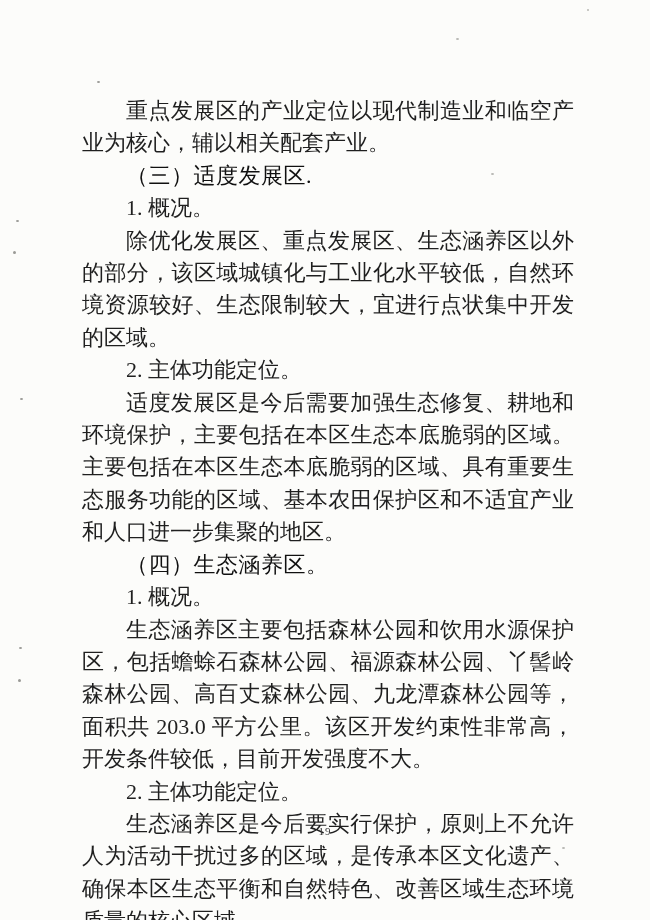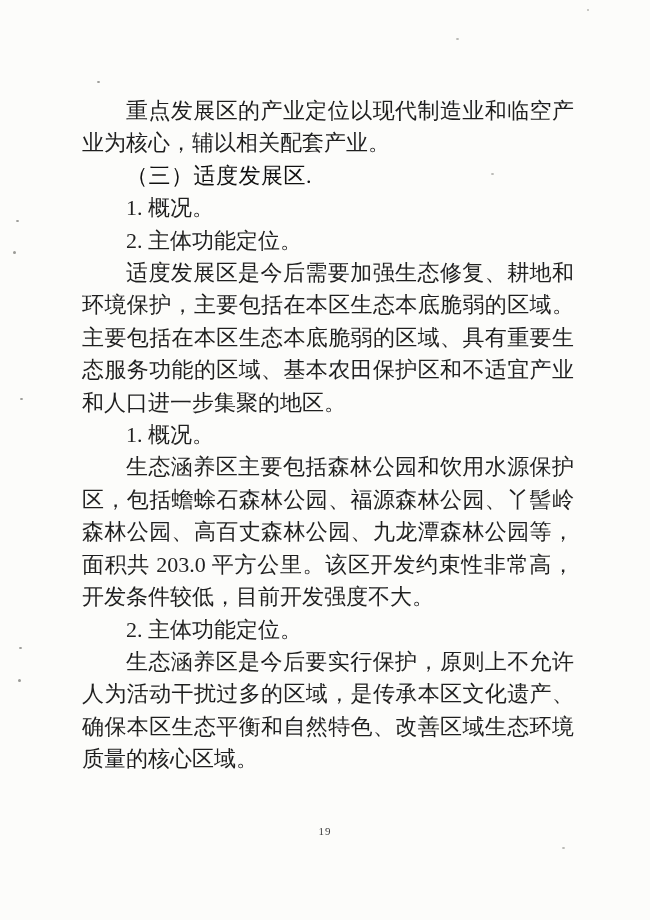--- a/index.html
+++ b/index.html
@@ -64,22 +64,24 @@
 </style>
 </head>
 <body>
 
 <div class="page">
 
   <div class="content">
     <p class="para">重点发展区的产业定位以现代制造业和临空产业为核心，辅以相关配套产业。</p>
     <p class="para heading">（三）适度发展区.</p>
     <p class="para">1. 概况。</p>
+    <p class="para">除优化发展区、重点发展区、生态涵养区以外的部分，该区域城镇化与工业化水平较低，自然环境资源较好、生态限制较大，宜进行点状集中开发的区域。</p>
     <p class="para">2. 主体功能定位。</p>
     <p class="para">适度发展区是今后需要加强生态修复、耕地和环境保护，主要包括在本区生态本底脆弱的区域。主要包括在本区生态本底脆弱的区域、具有重要生态服务功能的区域、基本农田保护区和不适宜产业和人口进一步集聚的地区。</p>
+    <p class="para heading">（四）生态涵养区。</p>
     <p class="para">1. 概况。</p>
     <p class="para">生态涵养区主要包括森林公园和饮用水源保护区，包括蟾蜍石森林公园、福源森林公园、丫髻岭森林公园、高百丈森林公园、九龙潭森林公园等，面积共 203.0 平方公里。该区开发约束性非常高，开发条件较低，目前开发强度不大。</p>
     <p class="para">2. 主体功能定位。</p>
     <p class="para">生态涵养区是今后要实行保护，原则上不允许人为活动干扰过多的区域，是传承本区文化遗产、确保本区生态平衡和自然特色、改善区域生态环境质量的核心区域。</p>
   </div>
 
   <div class="page-number">19</div>
 
   <div class="speck s1"></div>
   <div class="speck s2"></div>

